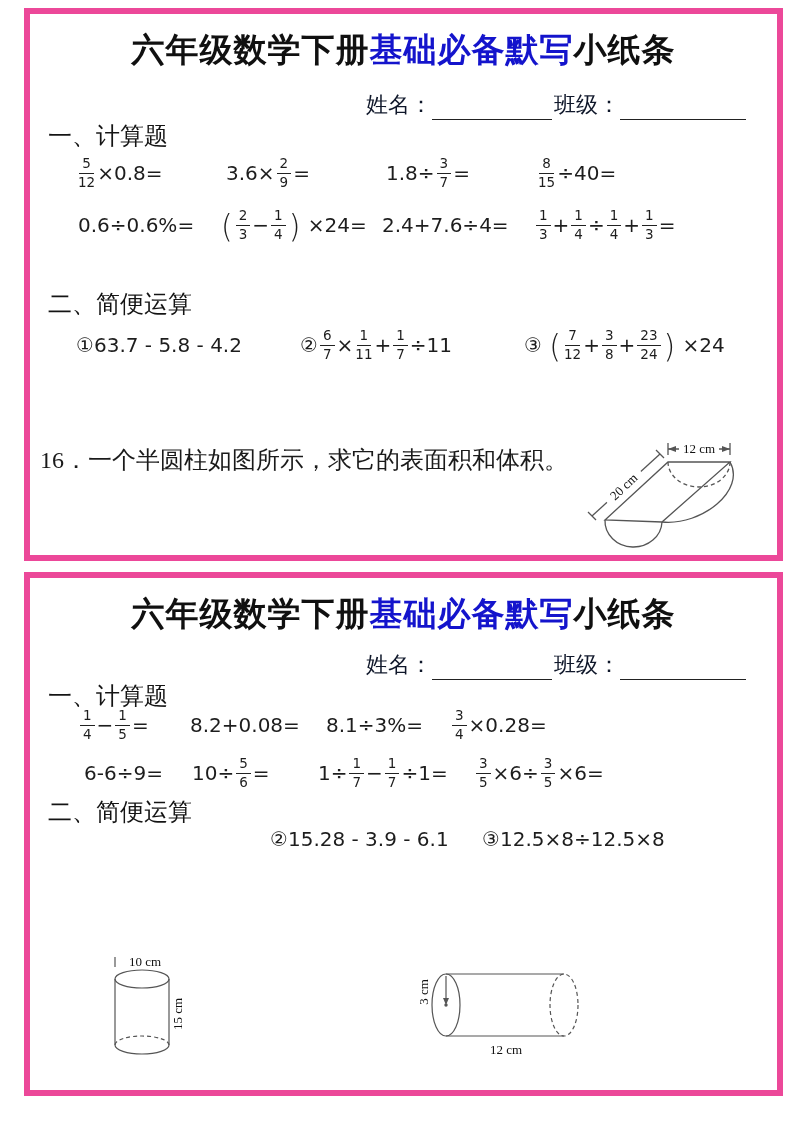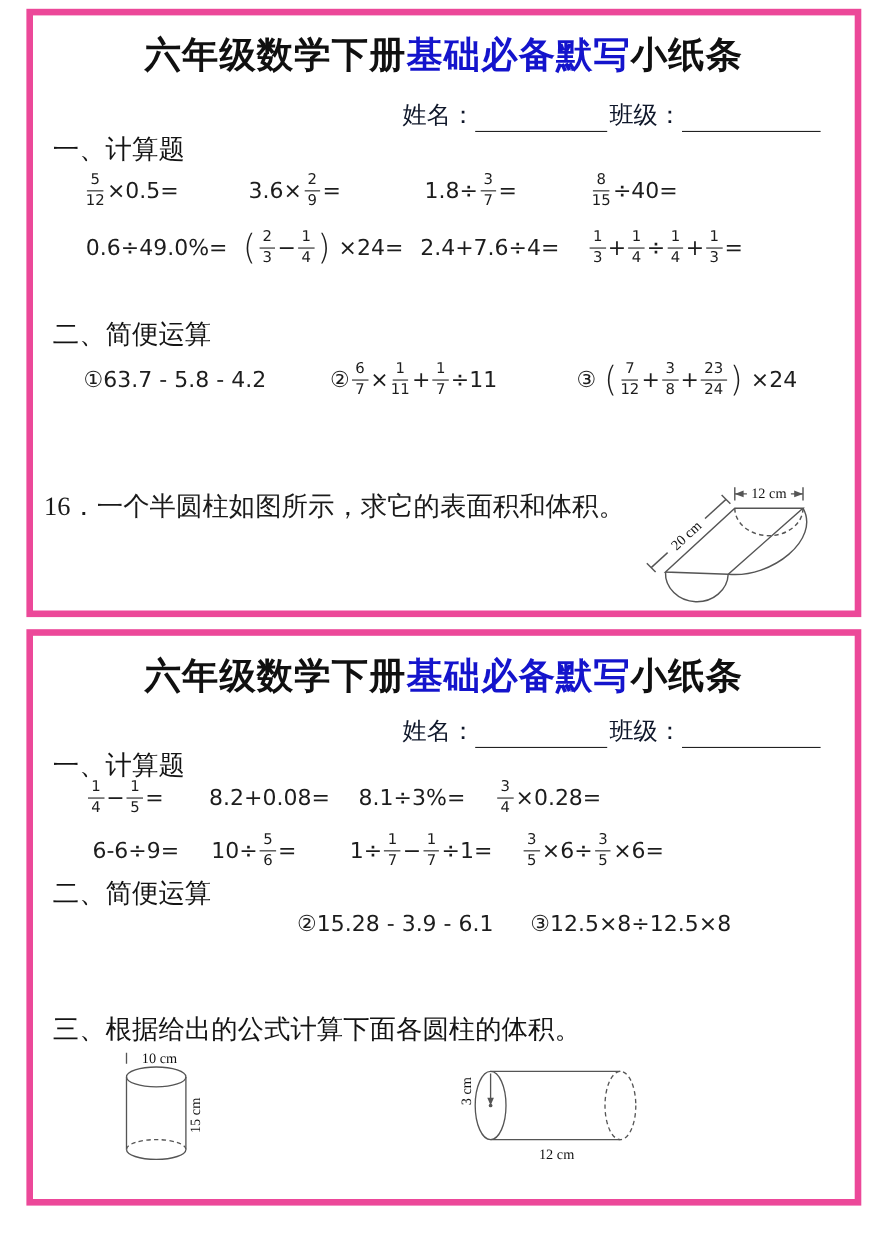--- a/index.html
+++ b/index.html
@@ -61,26 +61,26 @@
 
   <div class="nameline">
     <span>姓名：</span>
     <span class="blank b1"></span>
     <span>班级：</span>
     <span class="blank b2"></span>
   </div>
 
   <div class="heading" style="left:18px;top:106px">一、计算题</div>
 
-  <div class="mexpr" style="left:46px;top:136px"><span class="frac"><span class="num">5</span><span class="den">12</span></span><span>×0.5=</span></div>
+  <div class="mexpr" style="left:46px;top:136px"><span class="frac"><span class="num">5</span><span class="den">12</span></span><span>×0.8=</span></div>
   <div class="mexpr" style="left:196px;top:136px"><span>3.6×</span><span class="frac"><span class="num">2</span><span class="den">9</span></span><span>=</span></div>
   <div class="mexpr" style="left:356px;top:136px"><span>1.8÷</span><span class="frac"><span class="num">3</span><span class="den">7</span></span><span>=</span></div>
   <div class="mexpr" style="left:506px;top:136px"><span class="frac"><span class="num">8</span><span class="den">15</span></span><span>÷40=</span></div>
 
-  <div class="mexpr" style="left:48px;top:188px"><span>0.6÷49.0%=</span></div>
+  <div class="mexpr" style="left:48px;top:188px"><span>0.6÷0.6%=</span></div>
   <div class="mexpr" style="left:190px;top:188px"><span class="bigp">(</span><span class="frac"><span class="num">2</span><span class="den">3</span></span><span>−</span><span class="frac"><span class="num">1</span><span class="den">4</span></span><span class="bigp">)</span><span> ×24=</span></div>
   <div class="mexpr" style="left:352px;top:188px"><span>2.4+7.6÷4=</span></div>
   <div class="mexpr" style="left:504px;top:188px"><span class="frac"><span class="num">1</span><span class="den">3</span></span><span>+</span><span class="frac"><span class="num">1</span><span class="den">4</span></span><span>÷</span><span class="frac"><span class="num">1</span><span class="den">4</span></span><span>+</span><span class="frac"><span class="num">1</span><span class="den">3</span></span><span>=</span></div>
 
   <div class="heading" style="left:18px;top:274px">二、简便运算</div>
 
   <div class="mexpr" style="left:46px;top:308px"><span>①63.7 - 5.8 - 4.2</span></div>
   <div class="mexpr" style="left:270px;top:308px"><span>②</span><span class="frac"><span class="num">6</span><span class="den">7</span></span><span>×</span><span class="frac"><span class="num">1</span><span class="den">11</span></span><span>+</span><span class="frac"><span class="num">1</span><span class="den">7</span></span><span>÷11</span></div>
   <div class="mexpr" style="left:494px;top:308px"><span>③ </span><span class="bigp">(</span><span class="frac"><span class="num">7</span><span class="den">12</span></span><span>+</span><span class="frac"><span class="num">3</span><span class="den">8</span></span><span>+</span><span class="frac"><span class="num">23</span><span class="den">24</span></span><span class="bigp">)</span><span> ×24</span></div>
 
@@ -132,21 +132,20 @@
   <div class="mexpr" style="left:54px;top:172px"><span>6-6÷9=</span></div>
   <div class="mexpr" style="left:162px;top:172px"><span>10÷</span><span class="frac"><span class="num">5</span><span class="den">6</span></span><span>=</span></div>
   <div class="mexpr" style="left:288px;top:172px"><span>1÷</span><span class="frac"><span class="num">1</span><span class="den">7</span></span><span>−</span><span class="frac"><span class="num">1</span><span class="den">7</span></span><span>÷1=</span></div>
   <div class="mexpr" style="left:444px;top:172px"><span class="frac"><span class="num">3</span><span class="den">5</span></span><span>×6÷</span><span class="frac"><span class="num">3</span><span class="den">5</span></span><span>×6=</span></div>
 
   <div class="heading" style="left:18px;top:218px">二、简便运算</div>
 
   <div class="mexpr" style="left:240px;top:238px"><span>②15.28 - 3.9 - 6.1</span></div>
   <div class="mexpr" style="left:452px;top:238px"><span>③12.5×8÷12.5×8</span></div>
 
-  <div class="heading" style="left:18px;top:342px">三、根据给出的公式计算下面各圆柱的体积。</div>
 
   <svg style="left:60px;top:374px" width="125" height="115" viewBox="0 0 125 115">
     <g stroke="#555" stroke-width="1.2" fill="none">
       <line x1="25" y1="5" x2="25" y2="15"></line>
       <ellipse cx="52" cy="27" rx="27" ry="9"></ellipse>
       <line x1="25" y1="27" x2="25" y2="93"></line>
       <line x1="79" y1="27" x2="79" y2="93"></line>
       <path d="M25,93 A27,9 0 0,0 79,93"></path>
       <path d="M25,93 A27,9 0 0,1 79,93" stroke-dasharray="4 3"></path>
     </g>

